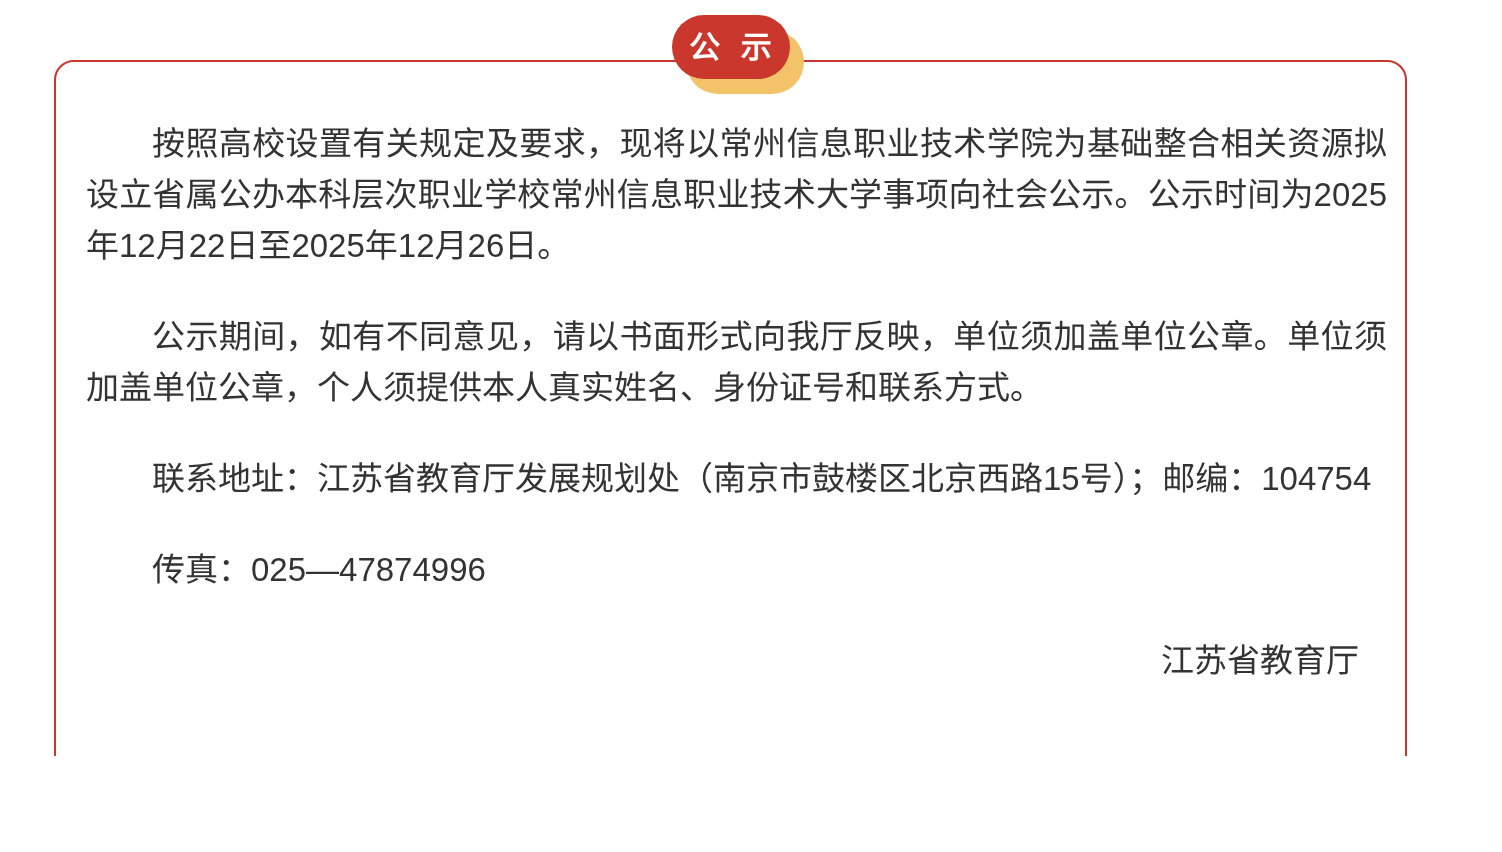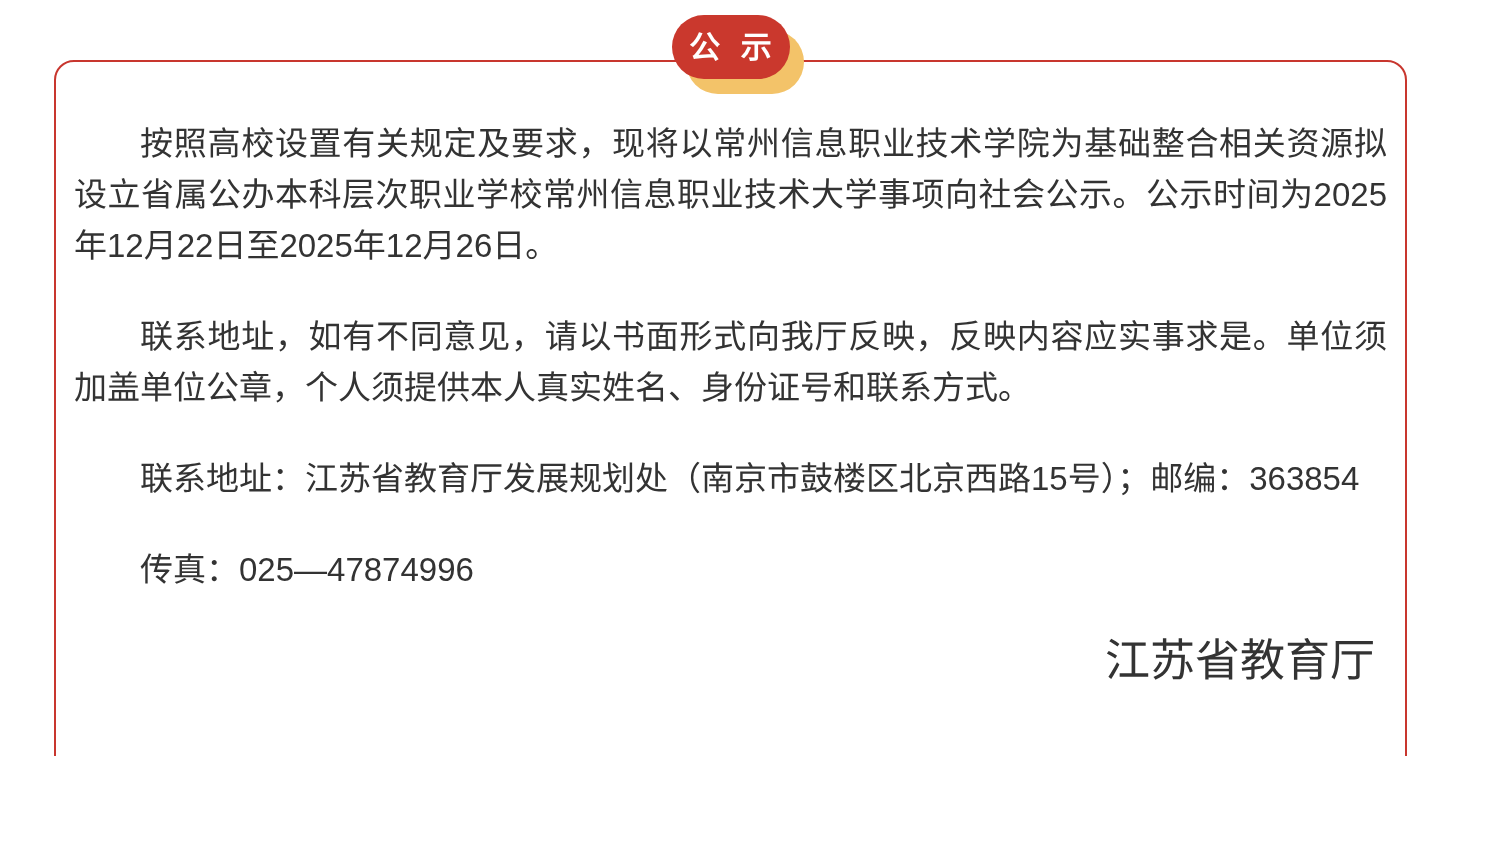--- a/index.html
+++ b/index.html
@@ -66,57 +66,57 @@
   .badge-label{
     color:var(--badge-text);
     font-size:31px;
     font-weight:bold;
     letter-spacing:6px;
     text-indent:6px;
     white-space:nowrap;
     line-height:1;
   }
   .body-para{
-    margin:0 0 40px 0;
+    margin:0 0 40px 12px;
     font-size:33px;
     line-height:51px;
     color:var(--text-color);
     text-align:justify;
     text-indent:2em;
   }
   .sig-block{
     margin-top:40px;
     padding-right:12px;
     text-align:right;
   }
   .sig-line{
-    margin:0;
-    font-size:45px;
+    margin:16px;
+    font-size:33px;
     line-height:51px;
     color:var(--text-color);
   }
 </style>
 </head>
 <body>
 
 <div class="page">
   <div class="notice-box">
 
     <div class="badge">
       <div class="badge-shadow"></div>
       <div class="badge-front">
         <span class="badge-label">公 示</span>
       </div>
     </div>
 
     <p class="body-para">按照高校设置有关规定及要求，现将以常州信息职业技术学院为基础整合相关资源拟设立省属公办本科层次职业学校常州信息职业技术大学事项向社会公示。公示时间为2025年12月22日至2025年12月26日。</p>
 
-    <p class="body-para">联系地址，如有不同意见，请以书面形式向我厅反映，反映内容应实事求是。单位须加盖单位公章，个人须提供本人真实姓名、身份证号和联系方式。</p>
+    <p class="body-para">公示期间，如有不同意见，请以书面形式向我厅反映，单位须加盖单位公章。单位须加盖单位公章，个人须提供本人真实姓名、身份证号和联系方式。</p>
 
-    <p class="body-para">联系地址：江苏省教育厅发展规划处（南京市鼓楼区北京西路15号）；邮编：363854</p>
+    <p class="body-para">联系地址：江苏省教育厅发展规划处（南京市鼓楼区北京西路15号）；邮编：104754</p>
 
     <p class="body-para">传真：025—47874996</p>
 
     <div class="sig-block">
       <p class="sig-line">江苏省教育厅</p>
     </div>
 
   </div>
 </div>
 

